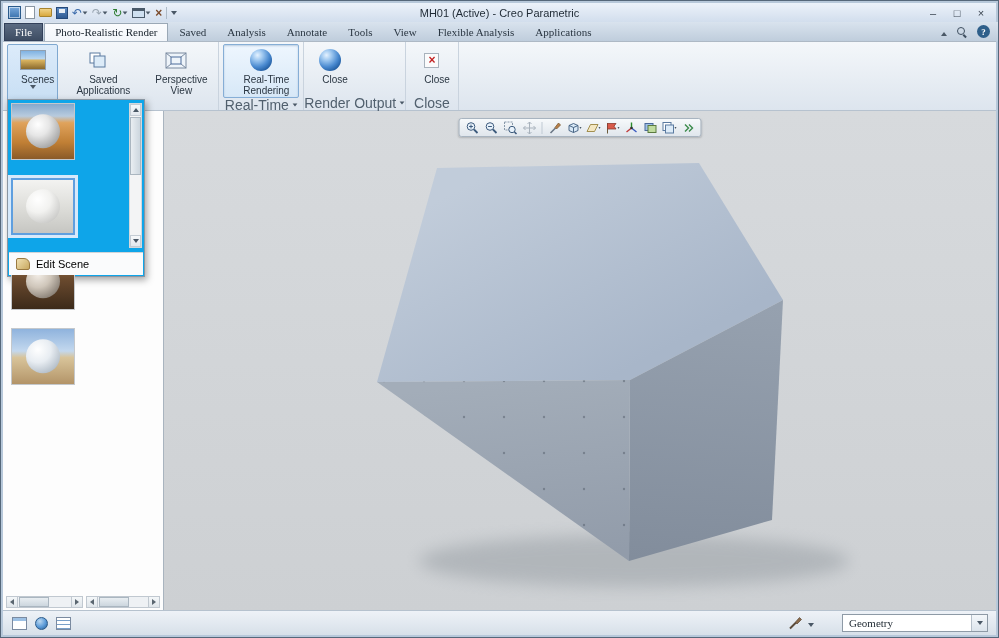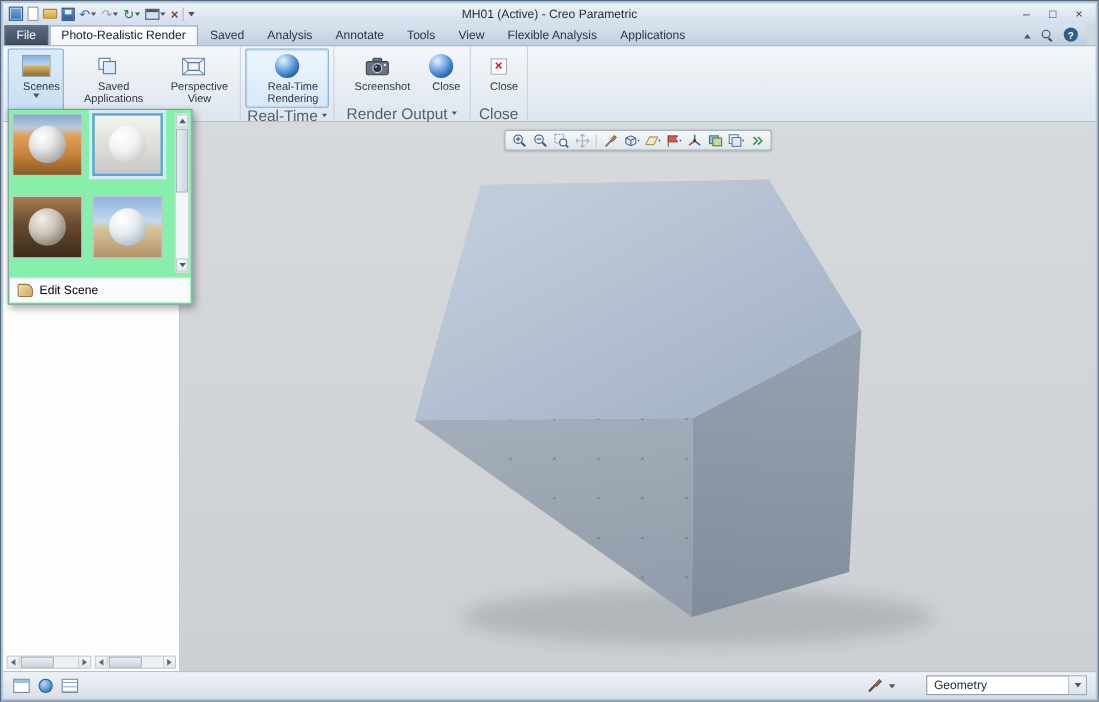--- a/index.html
+++ b/index.html
@@ -27,22 +27,22 @@
   .tri-down { display:inline-block; width:0; height:0; border-left:3px solid transparent; border-right:3px solid transparent; border-top:4px solid #4a5866; }
   .tri-up { display:inline-block; width:0; height:0; border-left:3px solid transparent; border-right:3px solid transparent; border-bottom:4px solid #4a5866; }
   .tri-left { display:inline-block; width:0; height:0; border-top:3px solid transparent; border-bottom:3px solid transparent; border-right:4px solid #5a6670; }
   .tri-right{ display:inline-block; width:0; height:0; border-top:3px solid transparent; border-bottom:3px solid transparent; border-left:4px solid #5a6670; }
   .tri-sm { transform:scale(.8); }
   .wtitle { position:absolute; left:0; right:0; text-align:center; color:#1f2a35; font-size:11px; }
   .wincontrols { margin-left:auto; display:flex; gap:10px; padding-right:8px; color:#3a4450; position:relative; z-index:2; }
   .wc { width:14px; text-align:center; font-size:11px; cursor:default; }
 
   
-  .tabrow { position:absolute; top:21px; left:2px; right:10px; height:19px;
-            background:linear-gradient(#d9e3ee,#bfcddc); display:flex; align-items:flex-end; }
+  .tabrow { position:absolute; top:21px; left:2px; right:0; height:19px;
+            background:linear-gradient(#d9e3ee,#bfcddc); display:flex; align-items:flex-end;font-family:Liberation Serif, serif; }
   .tab { height:18px; padding:3px 10px 0; margin-right:1px; color:#2a3642; white-space:nowrap; cursor:default; }
   .tab.file { background:linear-gradient(#5b6b82,#3e4d63); color:#fff; border:1px solid #32405a; padding-top:2px; margin-left:1px; }
   .tab.active { background:linear-gradient(#fbfcfe,#f2f6fa); border:1px solid #9aa8b6; border-bottom:none; padding-top:2px; color:#16202a; }
   .tabrow-right { margin-left:auto; display:flex; align-items:center; gap:9px; padding-right:8px; height:100%; }
   .mag { position:relative; width:12px; height:12px; display:inline-block; }
   .mag::before { content:""; position:absolute; left:1px; top:1px; width:6px; height:6px; border:1.5px solid #3f4f60; border-radius:50%; }
   .mag::after { content:""; position:absolute; left:8px; top:8px; width:4px; height:1.5px; background:#3f4f60; transform:rotate(45deg); transform-origin:0 0; }
   .helpico { width:13px; height:13px; border-radius:50%; background:#2e5f8a; color:#fff; font-size:9px; font-weight:bold;
              display:inline-flex; align-items:center; justify-content:center; }
 
@@ -81,34 +81,34 @@
 
   .gtoolbar { position:absolute; left:50%; transform:translateX(-50%); top:7px; height:19px; z-index:5;
               border:1px solid #a8b4c0; border-radius:3px; background:linear-gradient(#f6f9fb,#e0e6ec);
               box-shadow:0 1px 2px rgba(0,0,0,.18); display:flex; align-items:center; padding:1px 4px; gap:2px; }
   .gt { width:17px; height:15px; display:flex; align-items:center; justify-content:center; border-radius:2px; }
   .gsep { width:1px; height:12px; background:#c0cad4; margin:0 2px; }
 
   
   .statusbar { position:absolute; bottom:2px; left:2px; right:2px; height:25px;
                background:linear-gradient(#eef2f7,#d7e0e9); border-top:1px solid #b6c2ce;
-               display:flex; align-items:center; padding:0 8px; gap:5px; }
+               display:flex; align-items:center; padding:0 8px; gap:5px;font-family:Liberation Serif, serif; }
   .sbico { width:17px; height:15px; display:inline-flex; align-items:center; justify-content:center; }
   .sb-list { width:15px; height:13px; background:#fff; border:1px solid #7a8aa0; box-shadow:inset 0 3px 0 #9cc0e4; }
   .sb-globe { width:13px; height:13px; border-radius:50%; background:radial-gradient(circle at 35% 30%, #bcd8f0, #5a9ad8 55%, #2a5a8a); border:1px solid #2a5a8a; }
   .sb-tree { width:15px; height:13px; background:#fff; border:1px solid #7a8aa0;
              background-image:linear-gradient(#7aa0c8 1px, transparent 1px); background-size:100% 4px; background-position:0 2px; }
   .sb-right { margin-left:auto; display:flex; align-items:center; gap:4px; }
   .combo { width:146px; height:18px; background:#fff; border:1px solid #8e9aa6; display:flex; align-items:center; margin-left:24px; }
   .combo .ctxt { flex:1; padding-left:6px; color:#1d2730; }
   .combo .cbtn { width:16px; height:100%; background:linear-gradient(#f4f7fa,#dce4ec); border-left:1px solid #b6c0ca;
                  display:flex; align-items:center; justify-content:center; }
 
   
-  .popup { position:absolute; left:6px; top:98px; width:168px; height:178px; background:#86efac;
+  .popup { position:absolute; left:6px; top:98px; width:138px; height:178px; background:#0ea5e9;
            border:1px solid #8a96a2; box-shadow:2px 3px 7px rgba(0,0,0,.35); z-index:50; }
   .thumbgrid { position:absolute; left:3px; top:3px; right:17px; display:flex; flex-wrap:wrap; column-gap:9px; row-gap:18px; }
   .thumb { width:64px; height:57px; border:1px solid #c4c8cc; position:relative; cursor:default; }
   .thumb.selected { border:2px solid #5f9fdf; box-shadow:0 0 0 3px #d6e9fb; }
   .thumb::after { content:""; position:absolute; width:34px; height:34px; border-radius:50%; left:50%; top:50%; transform:translate(-50%,-52%);
                   background:radial-gradient(circle at 35% 30%, #ffffff 0%, #e6e6e6 35%, #b0b0b0 70%, #828282 100%); }
   .t-warm { background:linear-gradient(180deg,#86a8cc 0%,#b8cbde 22%,#e0a35c 34%,#c07f35 70%,#8a5a28 100%); }
   .t-light { background:linear-gradient(180deg,#f3f3f1,#dcdcd8 55%,#c6c6c2 100%); }
   .t-light::after { background:radial-gradient(circle at 35% 30%, #ffffff 0%, #f2f2f0 40%, #cfcfcd 75%, #a8a8a6 100%); }
   .t-dark { background:linear-gradient(180deg,#a87c50 0%,#6a4a2e 45%,#3c2a1a 100%); }
@@ -235,32 +235,20 @@
         </div>
       </div>
       <div class="rlabel">
           <span>Real-Time</span>
           <i class="tri-down tri-sm"></i>
         </div>
     </div>
 
     <div class="rgroup">
       <div class="rbtns">
-        <div class="rbtn">
-          <span class="ricon">
-            <svg width="22" height="17">
-              <rect x="7" y="1" width="8" height="4" rx="1" fill="#6a7480" stroke="#39434d"></rect>
-              <rect x="1" y="4" width="20" height="12" rx="2" fill="#6a7480" stroke="#39434d"></rect>
-              <circle cx="11" cy="10" r="4" fill="#2c3640" stroke="#c8d2da"></circle>
-              <circle cx="9.8" cy="8.8" r="1" fill="#9fb2c2"></circle>
-              <rect x="17" y="6" width="2" height="2" fill="#d8e4ee"></rect>
-            </svg>
-          </span>
-          <span class="rlbl">Screenshot</span>
-        </div>
         <div class="rbtn">
           <span class="ricon">
               <span class="blue-sphere"></span>
             </span>
           <span class="rlbl">Close</span>
         </div>
       </div>
       <div class="rlabel">
           <span>Render Output</span>
           <i class="tri-down tri-sm"></i>

